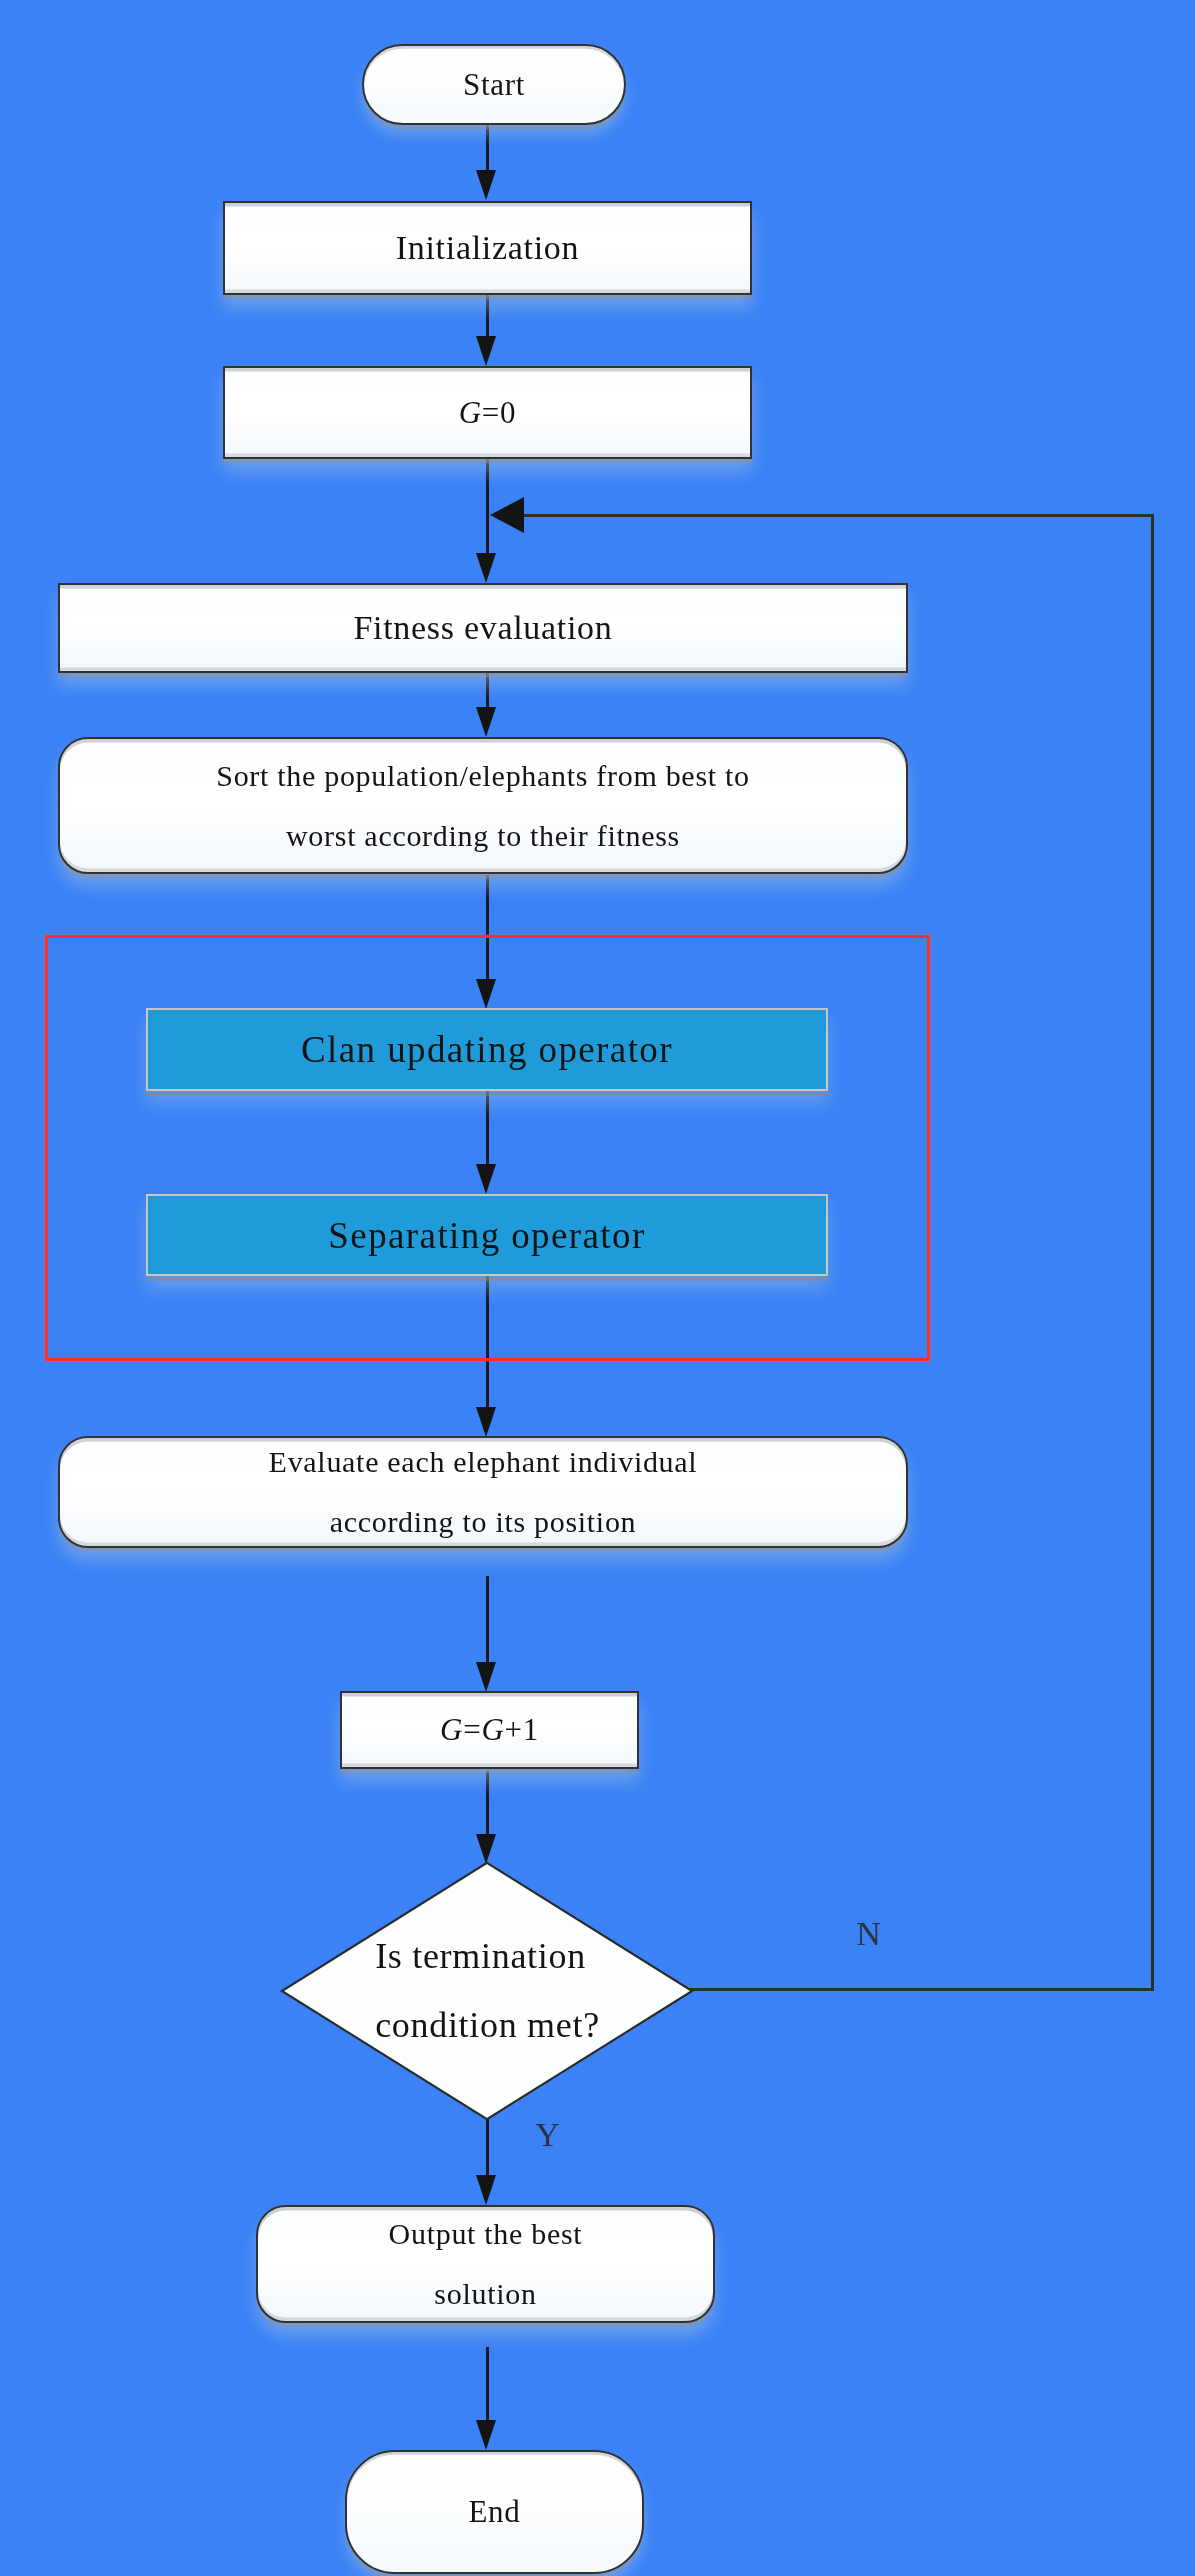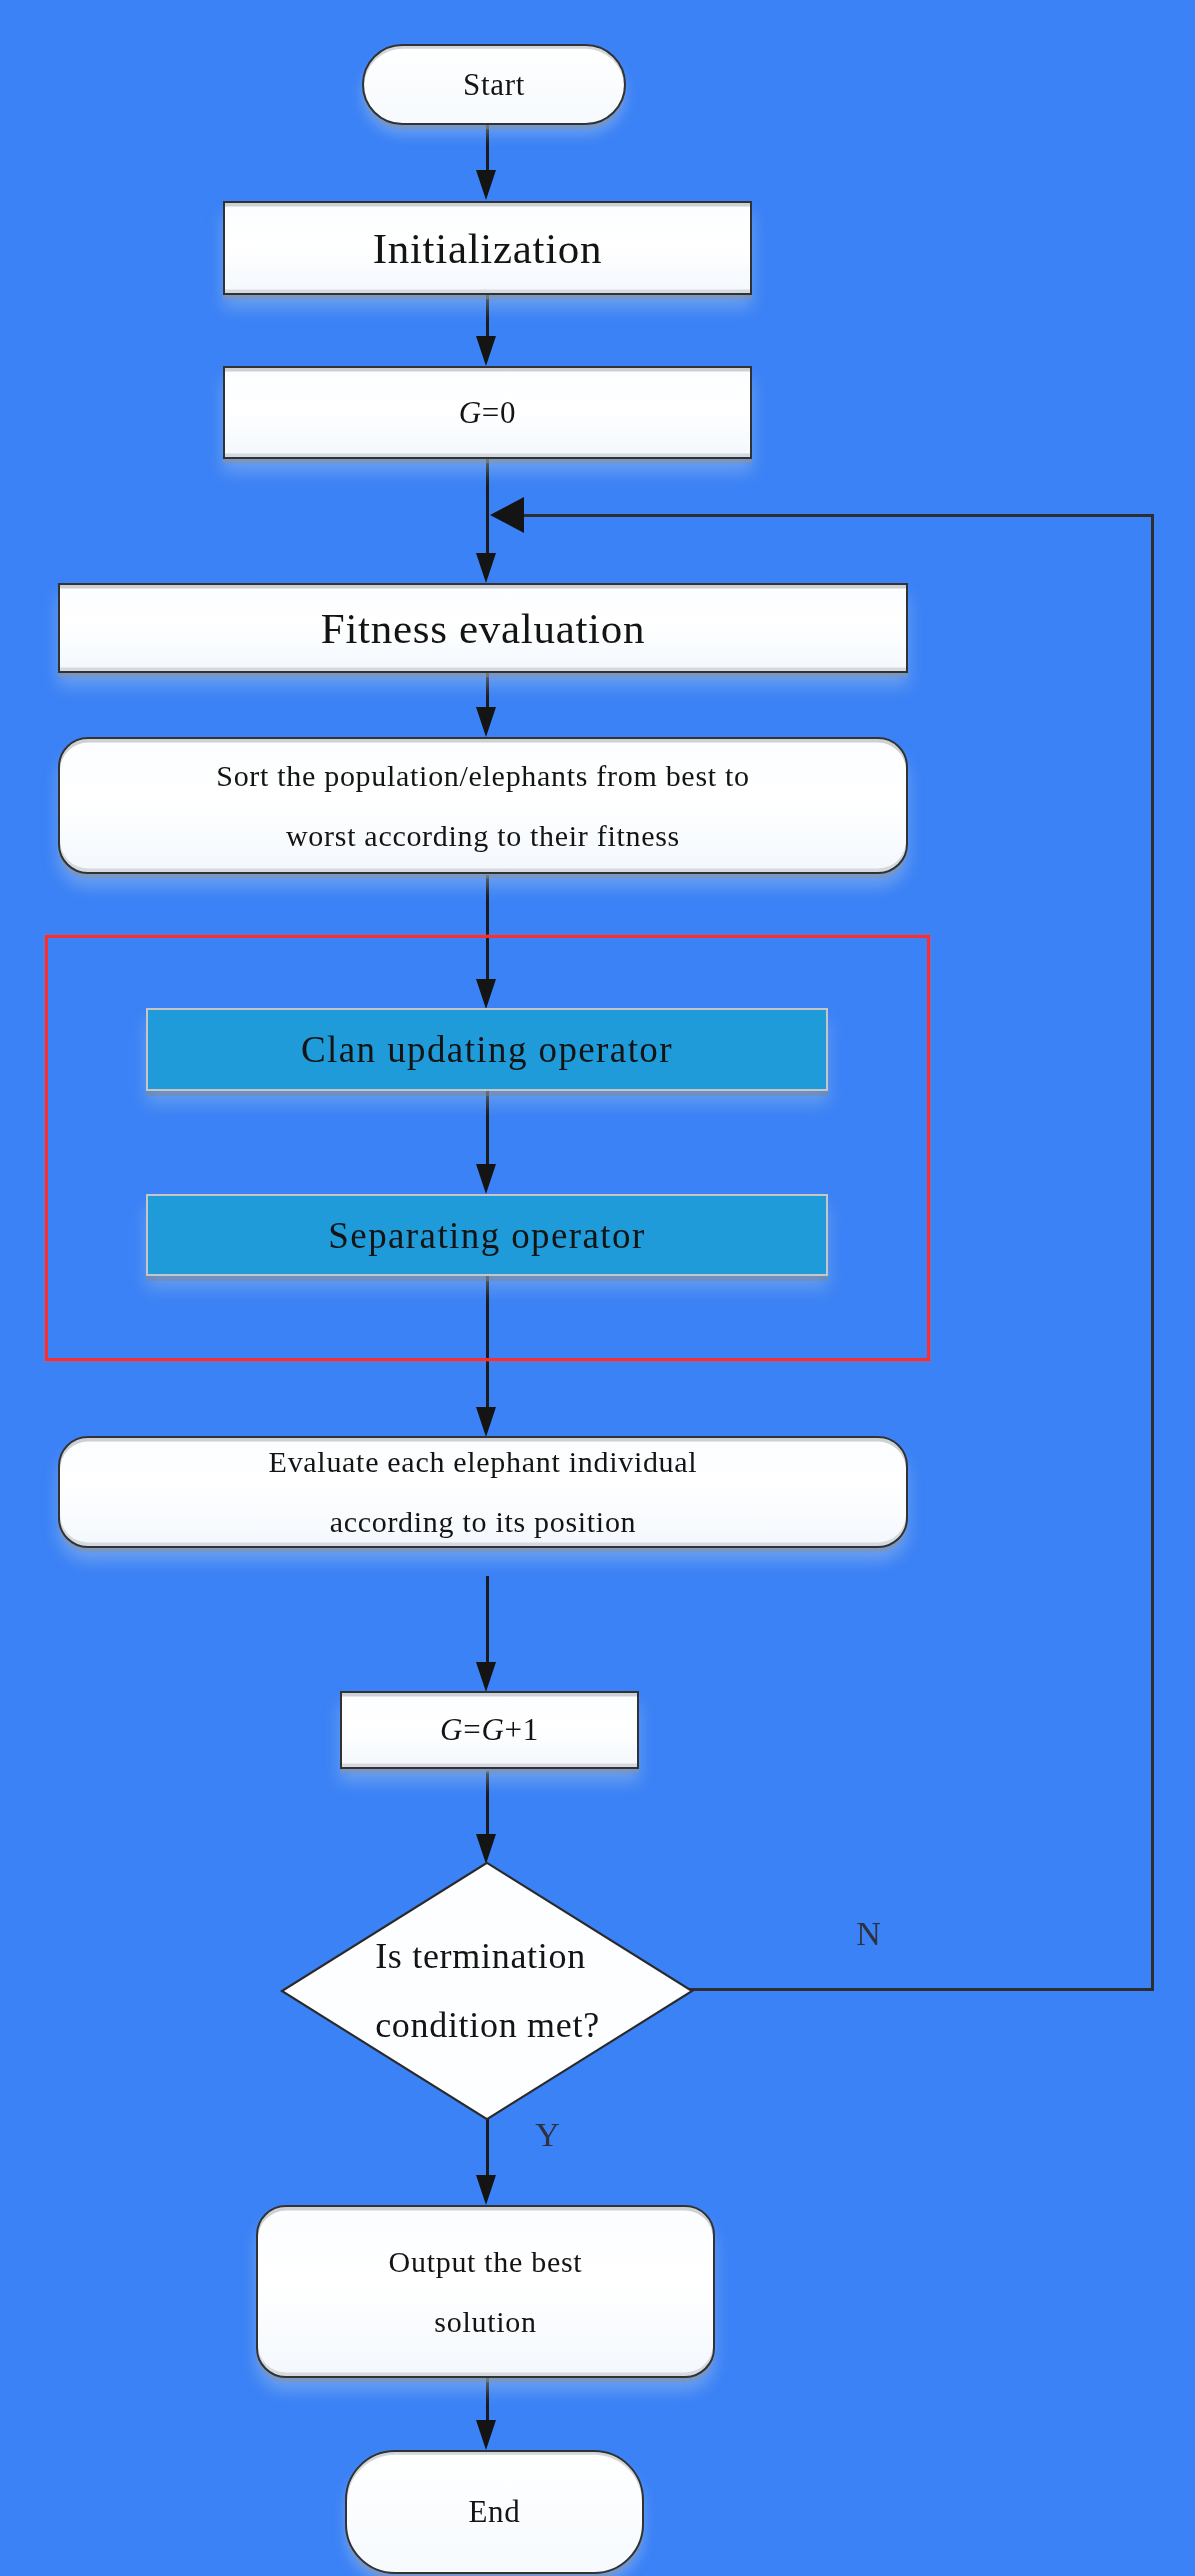--- a/index.html
+++ b/index.html
@@ -46,21 +46,21 @@
   .edge-label{
     position:absolute;font-size:34px;color:#2e3140;letter-spacing:0.7px;
     display:flex;align-items:center;justify-content:center;
   }
   .diamond-wrap{position:absolute;}
   .diamond-label{
     position:absolute;display:flex;align-items:center;justify-content:center;
     text-align:left;white-space:pre-line;font-size:36px;line-height:1.9;letter-spacing:0.7px;
   }
   .fs-terminator{font-size:31px;}
-  .fs-single{font-size:43px;}
+  .fs-single{font-size:34px;}
   .fs-multi{font-size:30px;line-height:2.0;border-radius:30px;}
   .fs-blue{font-size:37px;letter-spacing:1.4px;}
   .fs-g{font-size:31px;}
   .it{font-style:italic;}
 </style>
 </head>
 <body>
 
 <div class="canvas">
 
@@ -128,19 +128,19 @@
     <svg width="436" height="282" viewBox="0 0 612 396">
       <polygon points="306,18 594,198 306,378 18,198" fill="#fdfeff" stroke="#2a2a2a" stroke-width="3"></polygon>
     </svg>
   </div>
   <div class="diamond-label" style="left:306px;top:1880px;width:363px;height:221px">Is termination
 condition met?</div>
 
   <div class="edge-label" style="left:844px;top:1909px;width:50px;height:50px">N</div>
   <div class="edge-label" style="left:523px;top:2110px;width:50px;height:50px">Y</div>
 
-  <div class="node white-box fs-multi" style="left:256px;top:2205px;width:459px;height:173px">Output the best
+  <div class="node white-box fs-multi" style="left:256px;top:2205px;width:459px;height:118px">Output the best
 solution</div>
 
   <div class="node terminator fs-terminator" style="left:345px;top:2450px;width:299px;height:124px">End</div>
 
 </div>
 
 
 </body></html>

